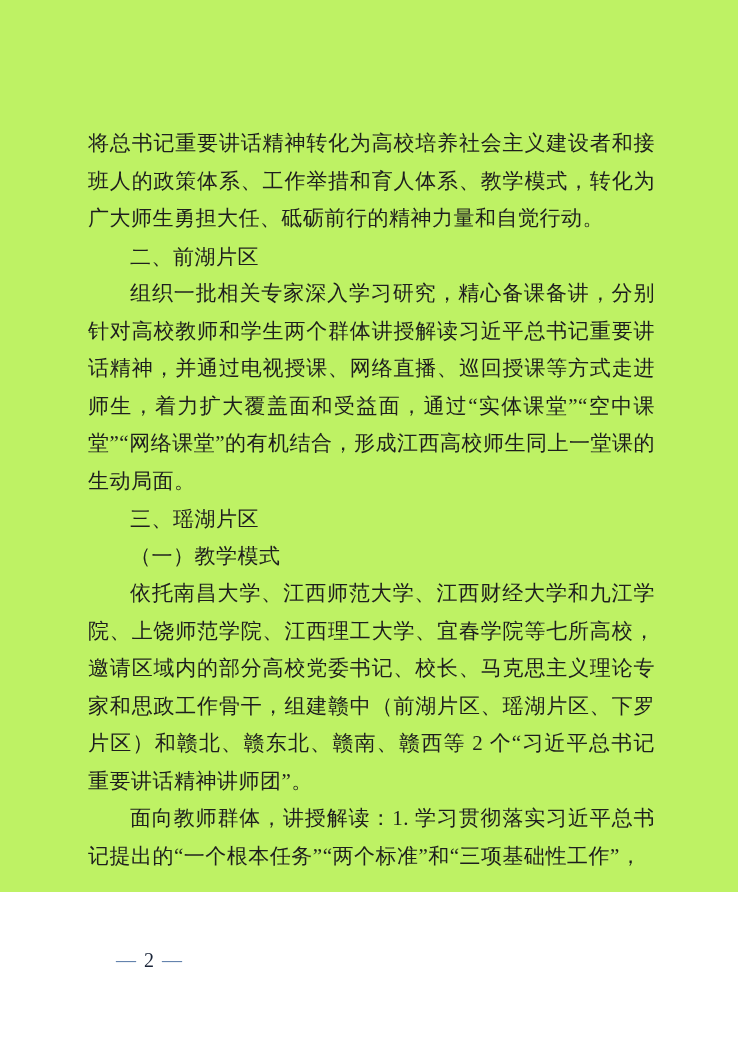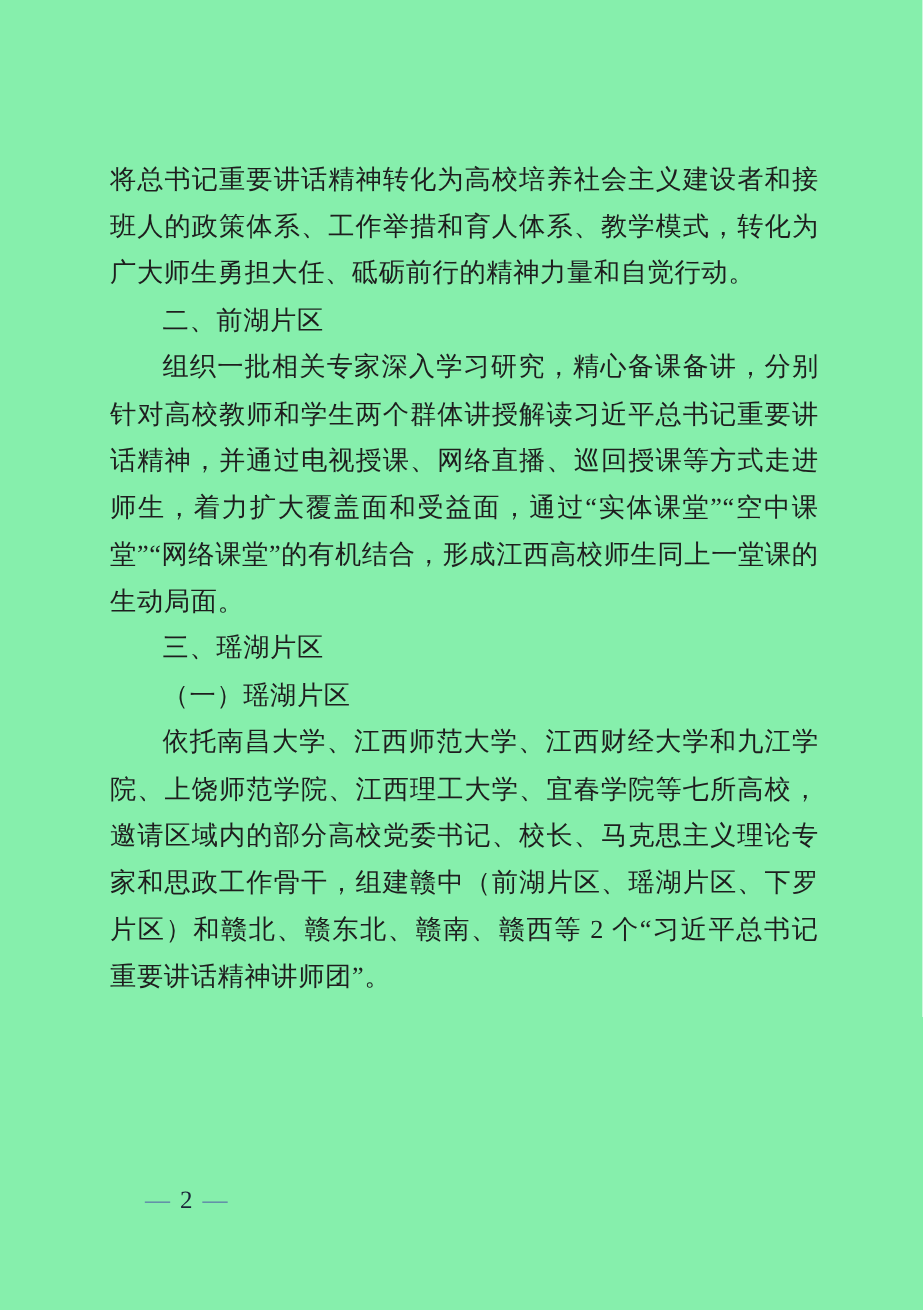--- a/index.html
+++ b/index.html
@@ -11,22 +11,22 @@
     width: 738px;
     height: 1048px;
     position: relative;
     overflow: hidden;
     font-family: "Liberation Serif", "DejaVu Serif", serif;
   }
   .page {
     position: absolute;
     top: 0; left: 0;
     width: 738px;
-    height: 1048px;
-    background: #86efac;
+    height: 892px;
+    background: #bef264;
     box-sizing: border-box;
     padding: 125px 83px 0 88px;
     color: #1e1e1e;
   }
   .page p, .page h2, .page h3 {
     margin: 0;
     padding: 0;
     font-size: 21px;
     line-height: 37.5px;
     text-align: justify;
@@ -74,24 +74,25 @@
 <div class="page">
 
   <p class="body-para no-indent">将总书记重要讲话精神转化为高校培养社会主义建设者和接班人的政策体系、工作举措和育人体系、教学模式，转化为广大师生勇担大任、砥砺前行的精神力量和自觉行动。</p>
 
   <h2 class="section-heading">二、前湖片区</h2>
 
   <p class="body-para">组织一批相关专家深入学习研究，精心备课备讲，分别针对高校教师和学生两个群体讲授解读习近平总书记重要讲话精神，并通过电视授课、网络直播、巡回授课等方式走进师生，着力扩大覆盖面和受益面，通过“实体课堂”“空中课堂”“网络课堂”的有机结合，形成江西高校师生同上一堂课的生动局面。</p>
 
   <h2 class="section-heading">三、瑶湖片区</h2>
 
-  <h3 class="sub-heading">（一）瑶湖片区</h3>
+  <h3 class="sub-heading">（一）教学模式</h3>
 
   <p class="body-para">依托南昌大学、江西师范大学、江西财经大学和九江学院、上饶师范学院、江西理工大学、宜春学院等七所高校，邀请区域内的部分高校党委书记、校长、马克思主义理论专家和思政工作骨干，组建赣中（前湖片区、瑶湖片区、下罗片区）和赣北、赣东北、赣南、赣西等 2 个“习近平总书记重要讲话精神讲师团”。</p>
 
 
 
+  <p class="body-para">面向教师群体，讲授解读：1. 学习贯彻落实习近平总书记提出的“一个根本任务”“两个标准”和“三项基础性工作”，</p>
 
   <div class="page-footer">
     <span class="dash">—</span><span class="num">2</span><span class="dash">—</span>
   </div>
 
 </div>
 
 </body></html>

